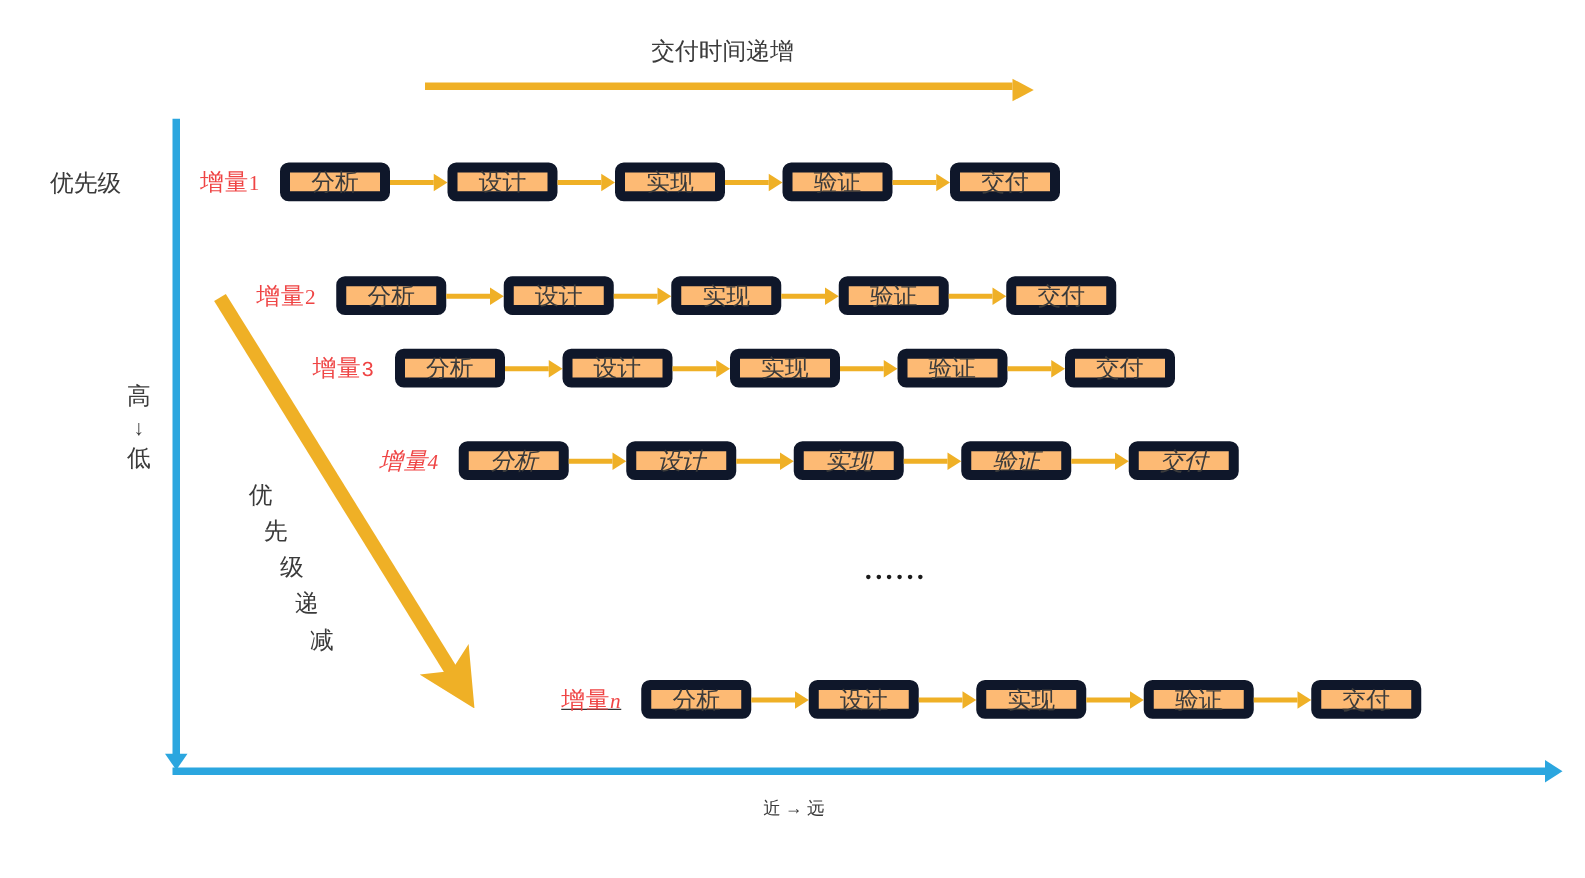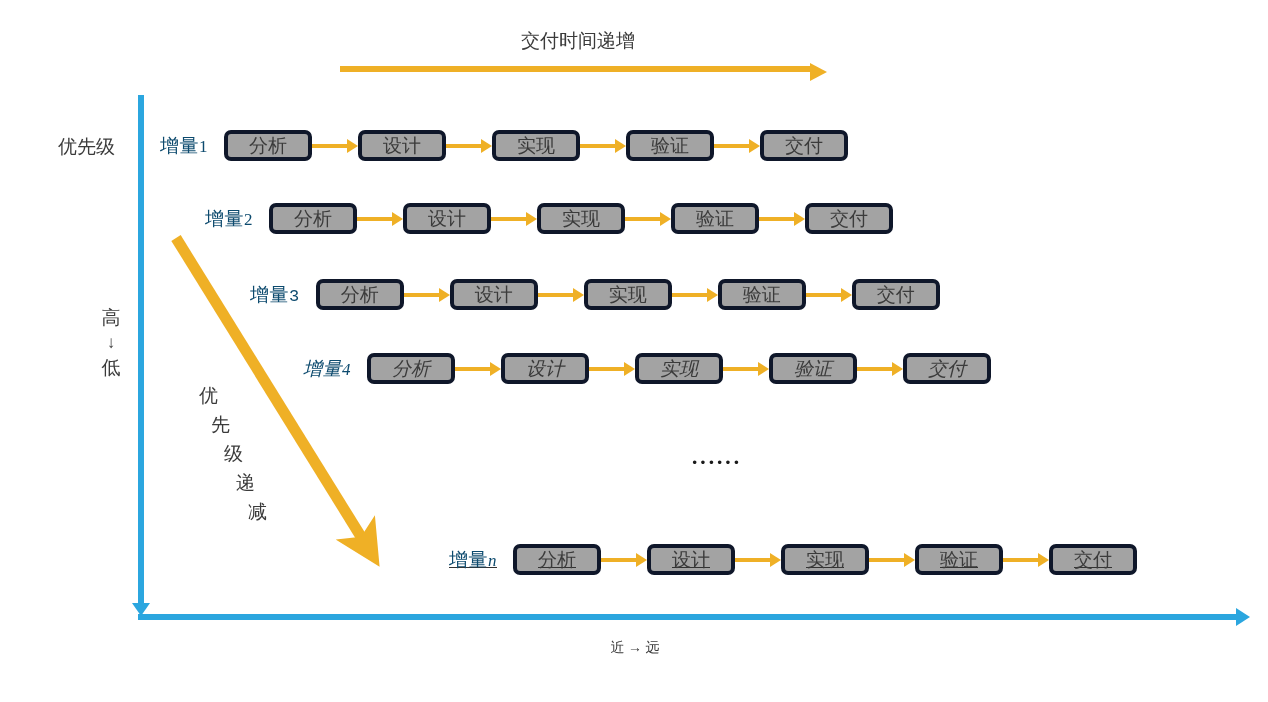--- a/index.html
+++ b/index.html
@@ -73,37 +73,37 @@
 
   
   .row {
     position: absolute;
     display: flex;
     align-items: center;
     white-space: nowrap;
   }
   .row-label {
     font-size: 19px;
-    color: #0c4a6e;
+    color: #ef4444;
     margin-right: 16px;
     letter-spacing: 0.5px;
   }
   .row-label .sub {
     font-size: 17px;
   }
   .row-label .sub-italic {
     font-size: 17px;
     font-style: italic;
   }
   .stage-box {
     width: 88px;
     height: 31px;
-    border: 4px solid #0f172a;
+    border: 8px solid #0f172a;
     border-radius: 7px;
-    background: #a3a3a3;
+    background: #fdba74;
     display: flex;
     align-items: center;
     justify-content: center;
     font-size: 19px;
     color: #3b3b3b;
     box-sizing: border-box;
   }
   .conn {
     width: 46px;
     height: 16px;
@@ -172,21 +172,21 @@
   <div class="top-label" style="left:521px; top:28px;">交付时间递增</div>
   <div class="top-arrow-shaft" style="left:340px; top:66px; width:470px;"></div>
   <div class="top-arrow-head" style="left:810px; top:63px;"></div>
 
   <div class="axis-v-line" style="left:138px; top:95px; width:6px; height:510px;"></div>
   <div class="axis-arrow-down" style="left:132px; top:603px;"></div>
 
   <div class="axis-h-line" style="left:138px; top:614px; width:1100px; height:6px;"></div>
   <div class="axis-arrow-right" style="left:1236px; top:608px;"></div>
 
-  <div class="side-label" style="left:58px; top:134px;">优先级</div>
+  <div class="side-label" style="left:40px; top:134px;">优先级</div>
 
   <div class="hl-stack" style="left:98px; top:305px; width:26px;">
     <span>高</span>
     <span class="arrowch">↓</span>
     <span>低</span>
   </div>
 
   <svg class="diag-wrap" viewBox="0 0 1268 702" xmlns="http://www.w3.org/2000/svg">
     <defs>
       <marker id="diaghead" markerWidth="4.2" markerHeight="4.2" refX="2.2" refY="2.1" orient="auto">
@@ -220,21 +220,21 @@
         <span class="head"></span>
       </div>
     <div class="stage-box">验证</div>
     <div class="conn">
         <span class="shaft"></span>
         <span class="head"></span>
       </div>
     <div class="stage-box">交付</div>
   </div>
 
-  <div class="row" style="left:205px; top:203px;">
+  <div class="row" style="left:205px; top:221px;">
     <span class="row-label"><span>增量</span><span class="sub">2</span></span>
     <div class="stage-box">分析</div>
     <div class="conn">
         <span class="shaft"></span>
         <span class="head"></span>
       </div>
     <div class="stage-box">设计</div>
     <div class="conn">
         <span class="shaft"></span>
         <span class="head"></span>

